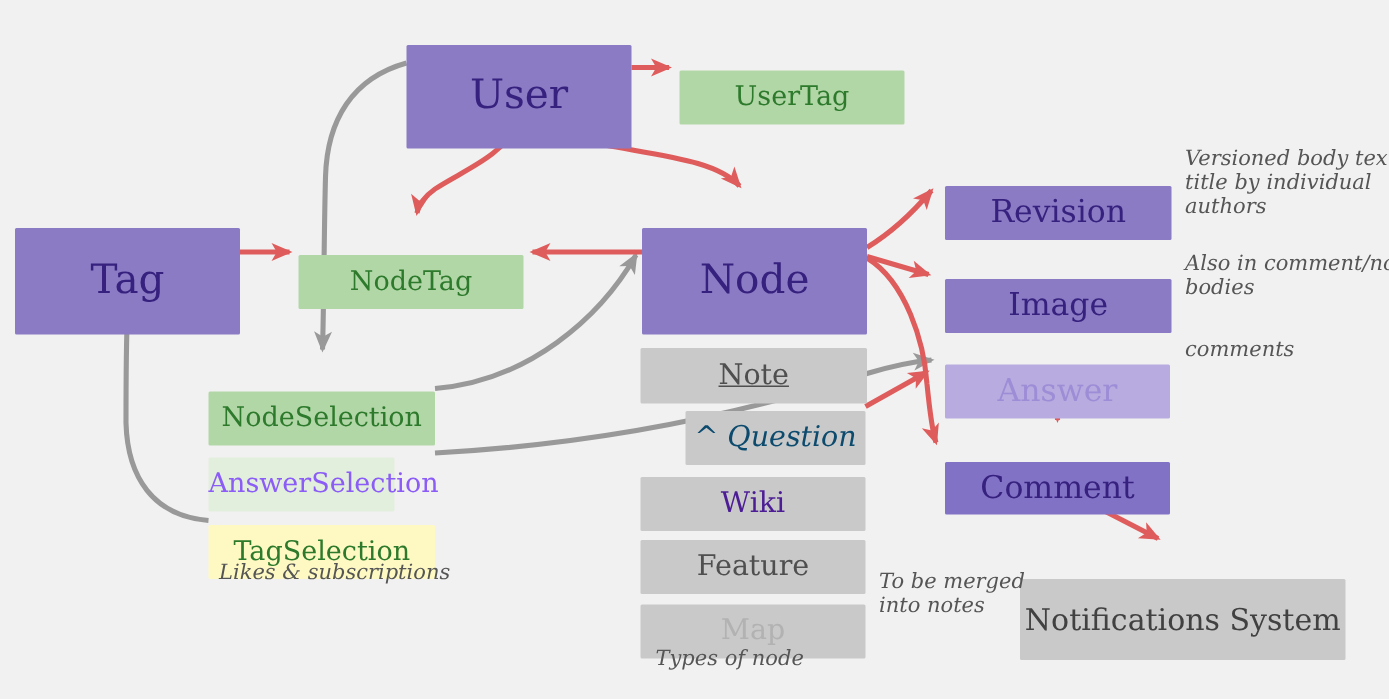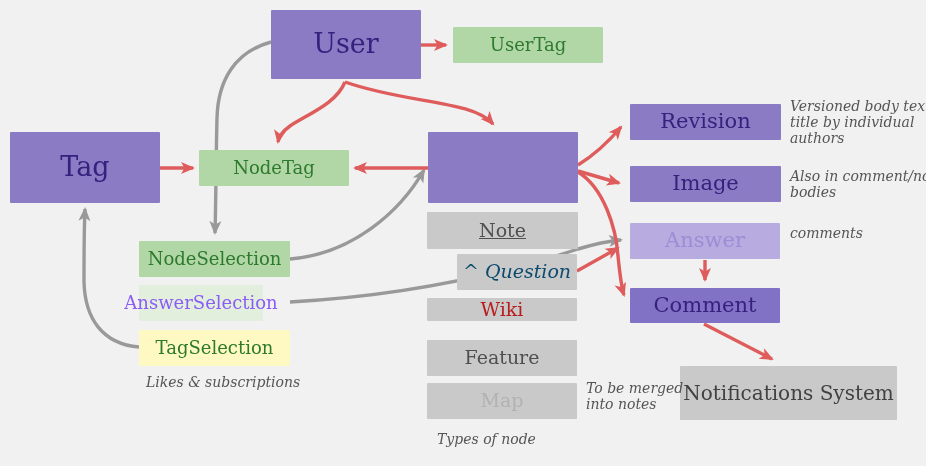--- a/index.html
+++ b/index.html
@@ -7,23 +7,24 @@
     position:relative;
     width:926px;height:466px;
     overflow:hidden;
     background:var(--background,#f2f1f1);
     font-family:"DejaVu Serif","Liberation Serif",serif;
   }
   .arrow-layer{position:absolute;left:0;top:0;z-index:1;}
   .arrow-layer path.link{fill:none;stroke-width:3.4px;}
   .dnode{
     position:absolute;z-index:2;
-    display:flex;flex-direction:column;align-items:center;justify-content:center;
+    display:flex;flex-direction:column;justify-content:center;
     text-align:center;border-radius:1px;white-space:nowrap;
     line-height:1.12;
+    margin-top:20px;
   }
   .dnode .title{display:block;}
   .dnode .sub{display:block;font-style:italic;}
   .size-lg .title{font-size:27px;}
   .size-lg .sub{font-size:15px;margin-top:1px;}
   .size-md .title{font-size:18px;}
   .size-md2 .title{font-size:19px;}
   .size-md3 .title{font-size:21px;}
   .size-md4 .title{font-size:20px;}
   .italic .title{font-style:italic;}
@@ -71,37 +72,38 @@
       <div class="dnode size-md" style="left: 453px; top: 27px; width: 150px; height: 36px; background: rgb(177, 215, 167); color: rgb(46, 122, 44);">
         <span class="title">UserTag</span>
       </div>
       <div class="dnode size-lg" style="left: 10px; top: 132px; width: 150px; height: 71px; background: rgb(138, 123, 196); color: rgb(55, 33, 126);">
         <span class="title">Tag</span>
       </div>
       <div class="dnode size-md" style="left: 199px; top: 150px; width: 150px; height: 36px; background: rgb(177, 215, 167); color: rgb(46, 122, 44);">
         <span class="title">NodeTag</span>
       </div>
       <div class="dnode size-lg" style="left: 428px; top: 132px; width: 150px; height: 71px; background: rgb(138, 123, 196); color: rgb(55, 33, 126);">
+        <span class="title">Node</span>
       </div>
       <div class="dnode size-md" style="left: 139px; top: 241px; width: 151px; height: 36px; background: rgb(177, 215, 167); color: rgb(46, 122, 44);">
         <span class="title">NodeSelection</span>
       </div>
       <div class="dnode size-md" style="left: 139px; top: 285px; width: 124px; height: 36px; background: rgb(226, 239, 221); color: #8b5cf6;">
         <span class="title">AnswerSelection</span>
       </div>
       <div class="dnode size-md" style="left: 139px; top: 330px; width: 151px; height: 36px; background: #fef9c3; color: rgb(46, 122, 44);">
         <span class="title">TagSelection</span>
       </div>
       <div class="dnode size-md2" style="left: 427px; top: 212px; width: 151px; height: 37px; background: rgb(201, 201, 201); color: rgb(79, 79, 79); text-decoration: underline;">
         <span class="title">Note</span>
       </div>
       <div class="dnode size-md2 italic" style="left: 457px; top: 254px; width: 120px; height: 36px; background: rgb(201, 201, 201); color: #0c4a6e;">
         <span class="title">^ Question</span>
       </div>
-      <div class="dnode size-md2" style="left: 427px; top: 298px; width: 150px; height: 23px; background: rgb(201, 201, 201); color: #b91c1c;">
+      <div class="dnode size-md2" style="left: 427px; top: 298px; width: 150px; height: 36px; background: rgb(201, 201, 201); color: #4c1d95;">
         <span class="title">Wiki</span>
       </div>
       <div class="dnode size-md2" style="left: 427px; top: 340px; width: 150px; height: 36px; background: rgb(201, 201, 201); color: rgb(79, 79, 79);">
         <span class="title">Feature</span>
       </div>
       <div class="dnode size-md2" style="left: 427px; top: 383px; width: 150px; height: 36px; background: rgb(201, 201, 201); color: rgb(178, 178, 178);">
         <span class="title">Map</span>
       </div>
       <div class="dnode size-md3" style="left: 630px; top: 104px; width: 151px; height: 36px; background: rgb(138, 123, 196); color: rgb(55, 33, 126);">
         <span class="title">Revision</span>

